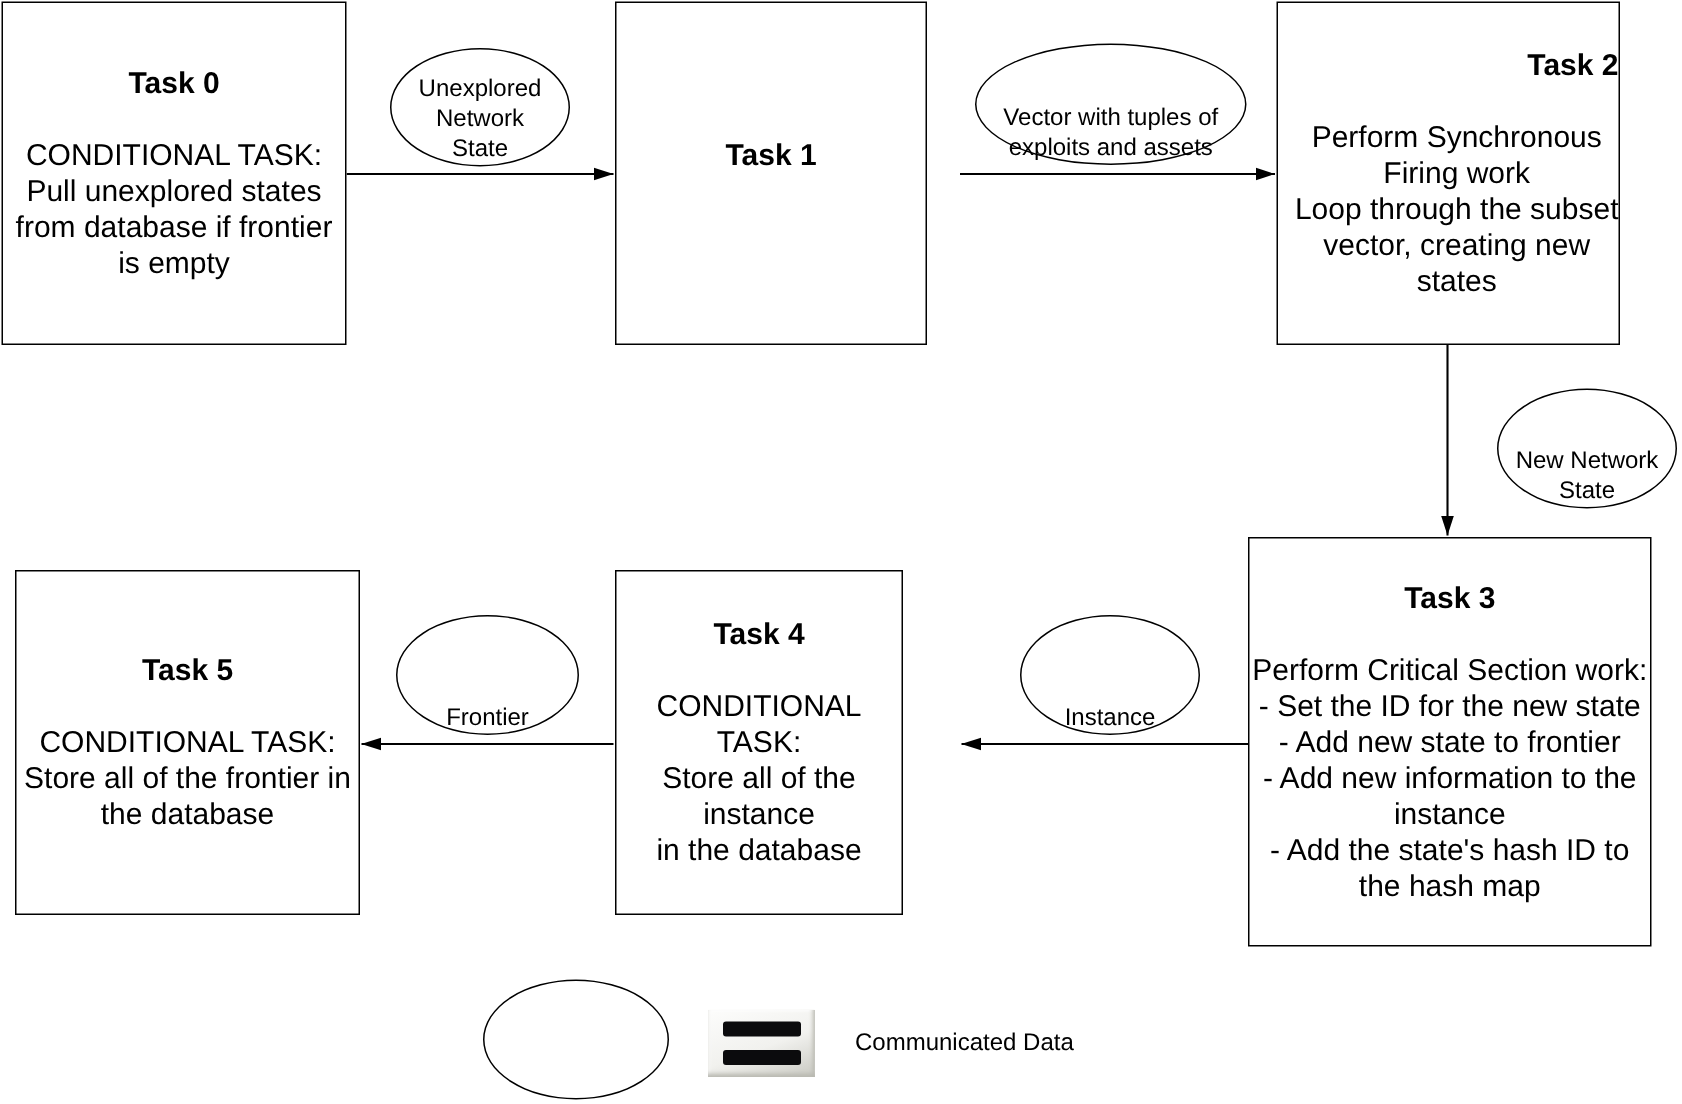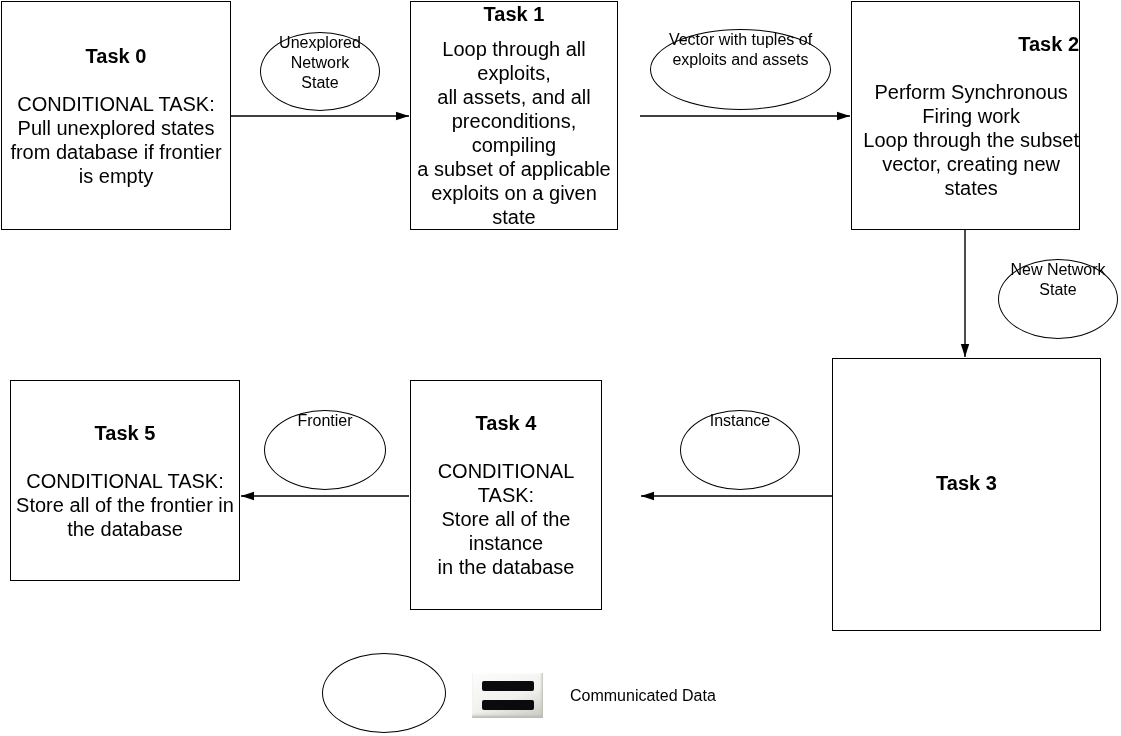--- a/index.html
+++ b/index.html
@@ -39,21 +39,21 @@
   .task-title { font-weight: bold; }
   .task-gap { height: 24px; }
   .task-body { white-space: pre-line; }
   .ellipse {
     position: absolute;
     box-sizing: border-box;
     background: #ffffff;
     border: 1.4px solid #000000;
     border-radius: 50%;
     display: flex;
-    align-items: flex-start;
+    align-items: flex-end;
     justify-content: center;
     text-align: center;
     font-size: 16px;
     line-height: 20px;
     padding: 0 10px;
   }
   .equals-icon {
     position: absolute;
     left: 472px; top: 673px;
     width: 71px; height: 45px;
@@ -102,51 +102,53 @@
     <div class="task-gap"></div>
     <div class="task-body">CONDITIONAL TASK:
 Pull unexplored states
 from database if frontier
 is empty</div>
   </div>
 
   <div class="task-box" style="left:410px; top:1px; width:208px; height:229px;">
     <div class="task-title">Task 1</div>
     <div class="task-gap"></div>
-    <div class="task-body">Loop through all exploits,
-all assets, and all
-preconditions, compiling
-a subset of applicable
-exploits on a given state</div>
   </div>
 
   <div class="task-box" style="left:851px; top:1px; width:229px; height:229px;align-items:flex-end;">
     <div class="task-title">Task 2</div>
     <div class="task-gap"></div>
     <div class="task-body">Perform Synchronous
 Firing work
 Loop through the subset
 vector, creating new
 states</div>
   </div>
 
   <div class="task-box" style="left:832px; top:358px; width:269px; height:273px;">
     <div class="task-title">Task 3</div>
     <div class="task-gap"></div>
+    <div class="task-body">Perform Critical Section work:
+- Set the ID for the new state
+- Add new state to frontier
+- Add new information to the
+instance
+- Add the state's hash ID to
+the hash map</div>
   </div>
 
   <div class="task-box" style="left:410px; top:380px; width:192px; height:230px;">
     <div class="task-title">Task 4</div>
     <div class="task-gap"></div>
     <div class="task-body">CONDITIONAL TASK:
 Store all of the instance
 in the database</div>
   </div>
 
-  <div class="task-box" style="left:10px; top:380px; width:230px; height:201px;">
+  <div class="task-box" style="left:10px; top:380px; width:230px; height:230px;">
     <div class="task-title">Task 5</div>
     <div class="task-gap"></div>
     <div class="task-body">CONDITIONAL TASK:
 Store all of the frontier in
 the database</div>
   </div>
 
   <div class="ellipse" style="left:260px; top:32px; width:120px; height:79px;">
     <span>Unexplored Network State</span>
   </div>

